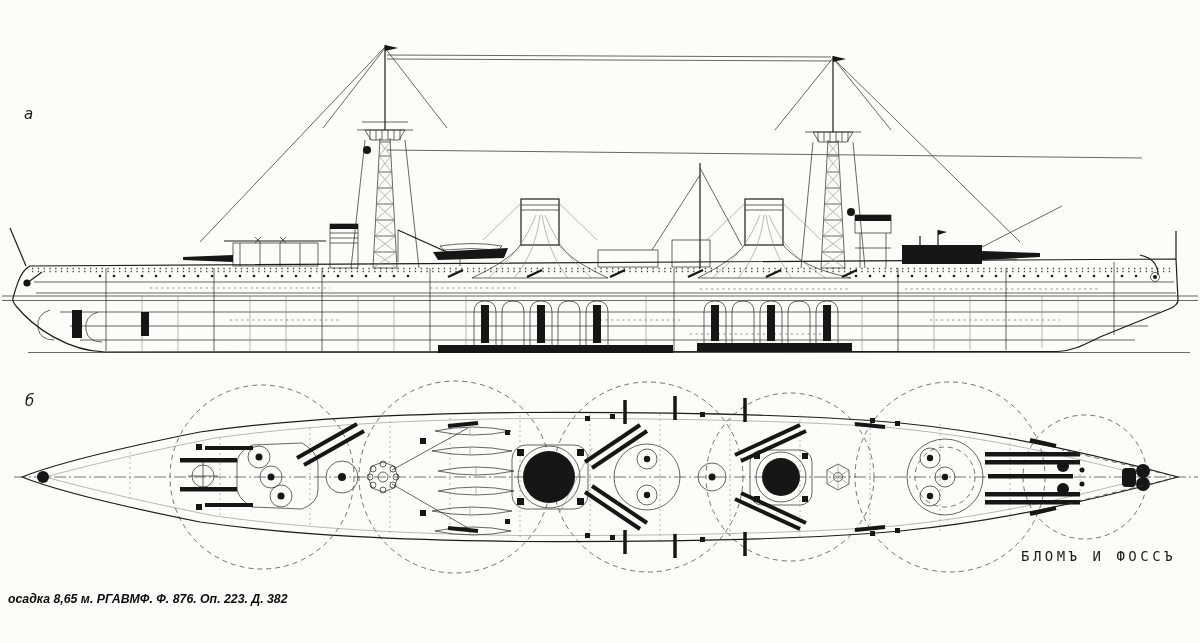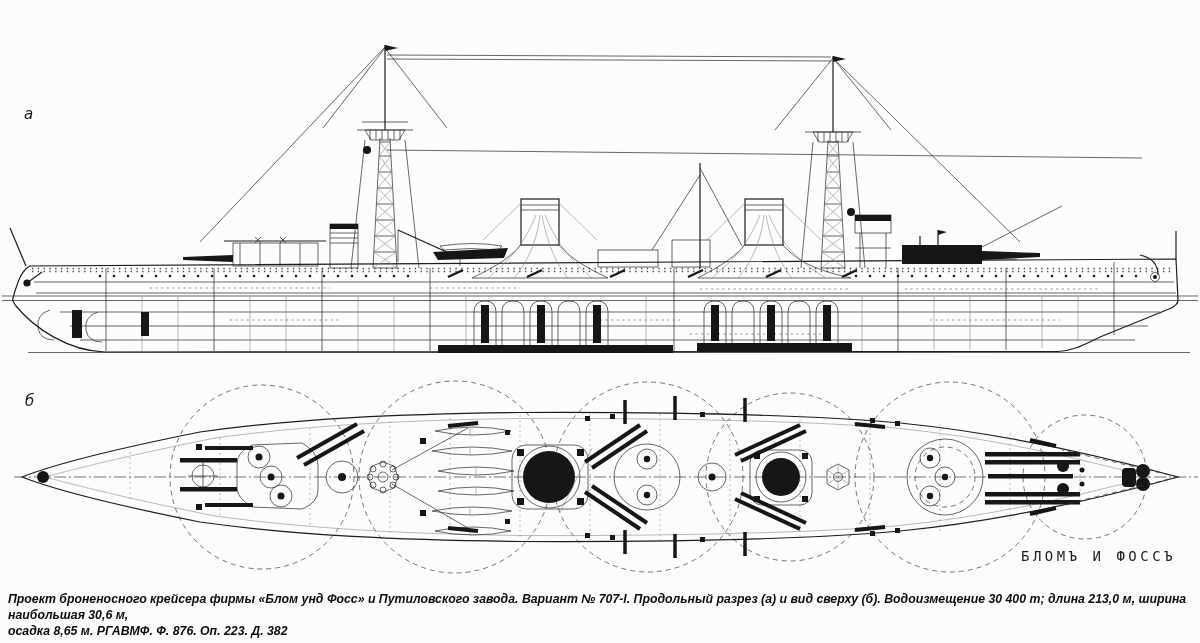--- a/index.html
+++ b/index.html
@@ -421,16 +421,15 @@
       </g>
     </g>
   </g>
 
   <text class="view-label" x="24" y="119">а</text>
   <text class="view-label" x="25" y="406">б</text>
   <text class="stamp" x="1021" y="561">БЛОМЪ И ФОССЪ</text>
 </svg>
 
 <div id="caption">
-  <div>Проект броненосного крейсера фирмы «Блом унд Фосс» и Путиловского завода. Вариант № 707-I. Продольный разрез (а) и вид сверху (б). Водоизмещение 30 400 т; длина 213,0 м, ширина наибольшая 30,6 м,</div>
   <div>осадка 8,65 м. РГАВМФ. Ф. 876. Оп. 223. Д. 382</div>
 </div>
 </div>
 
 </body></html>

